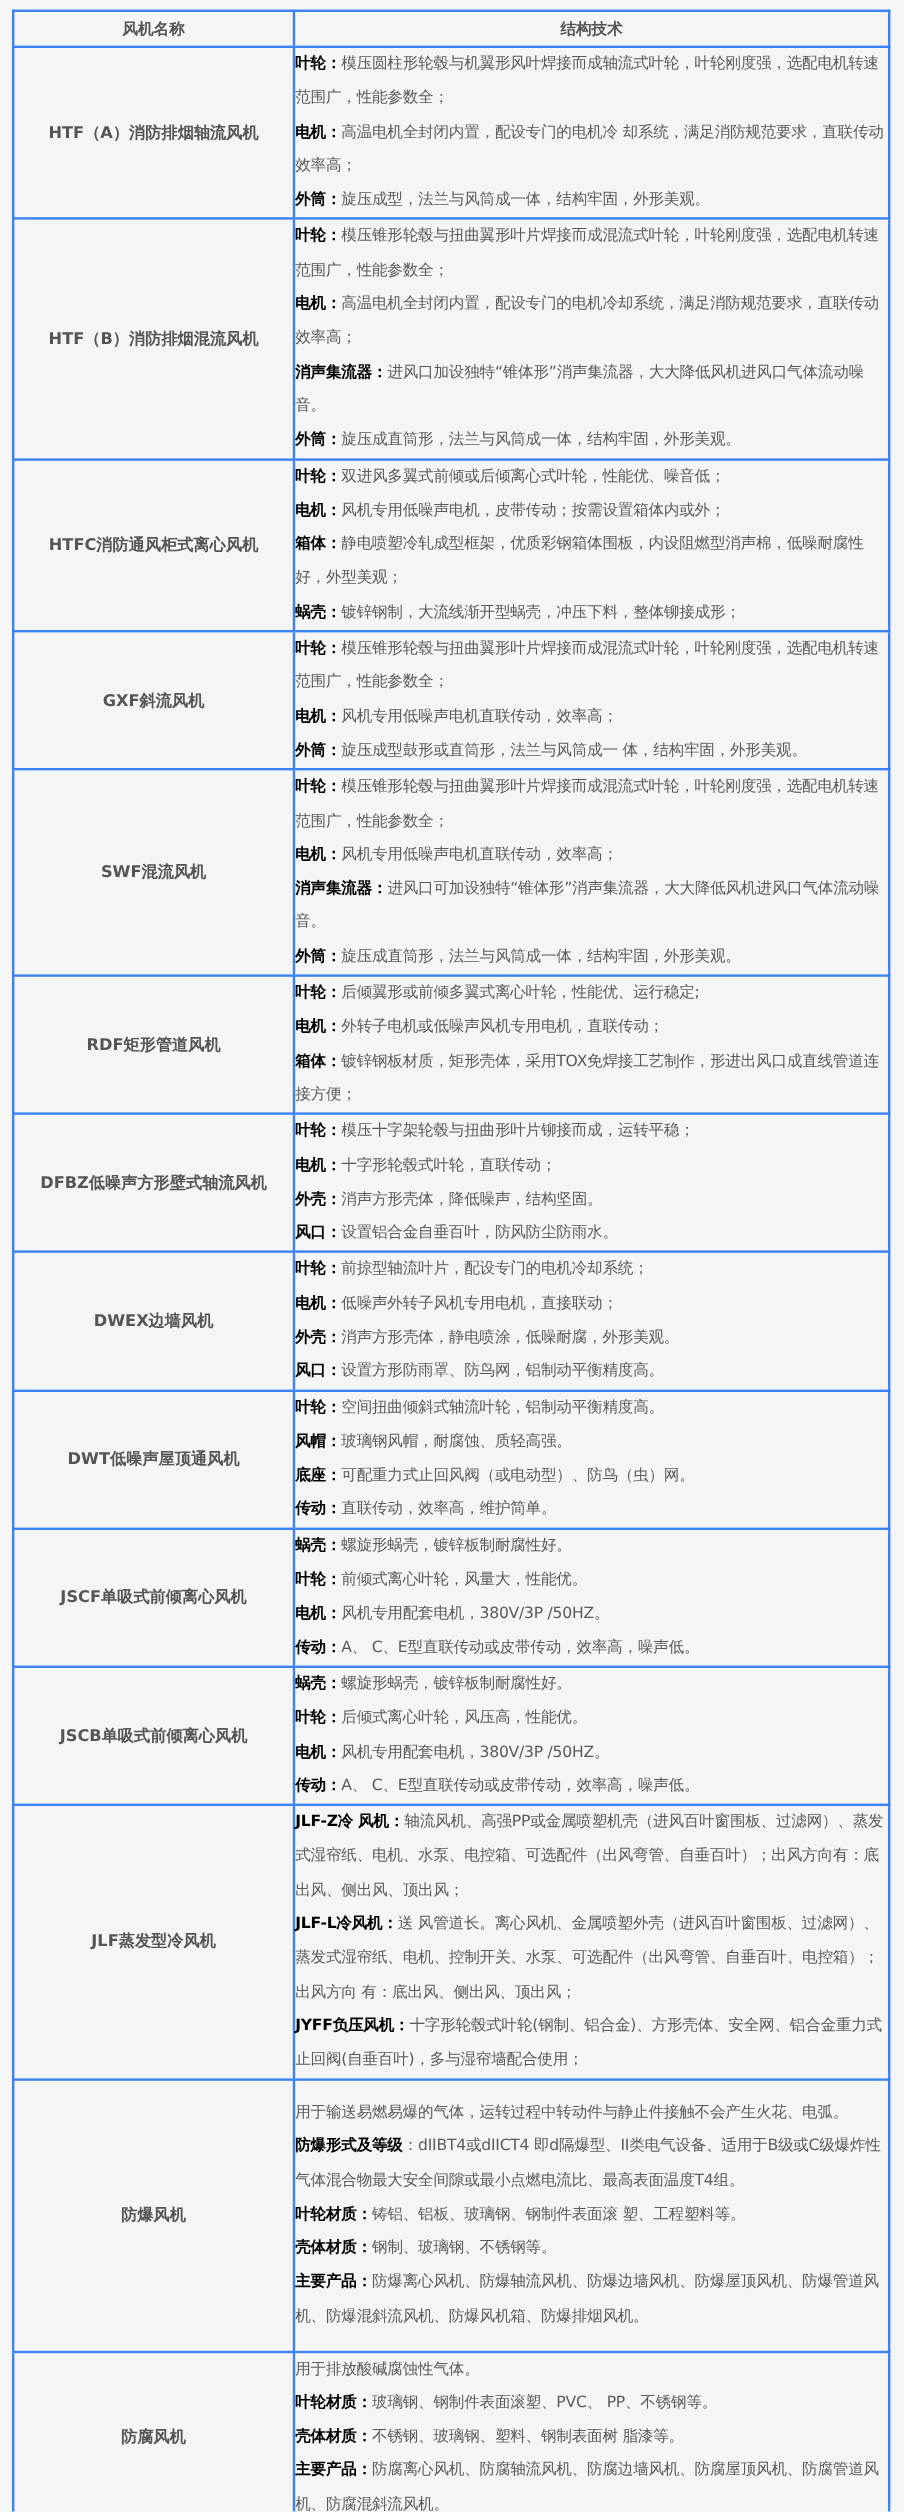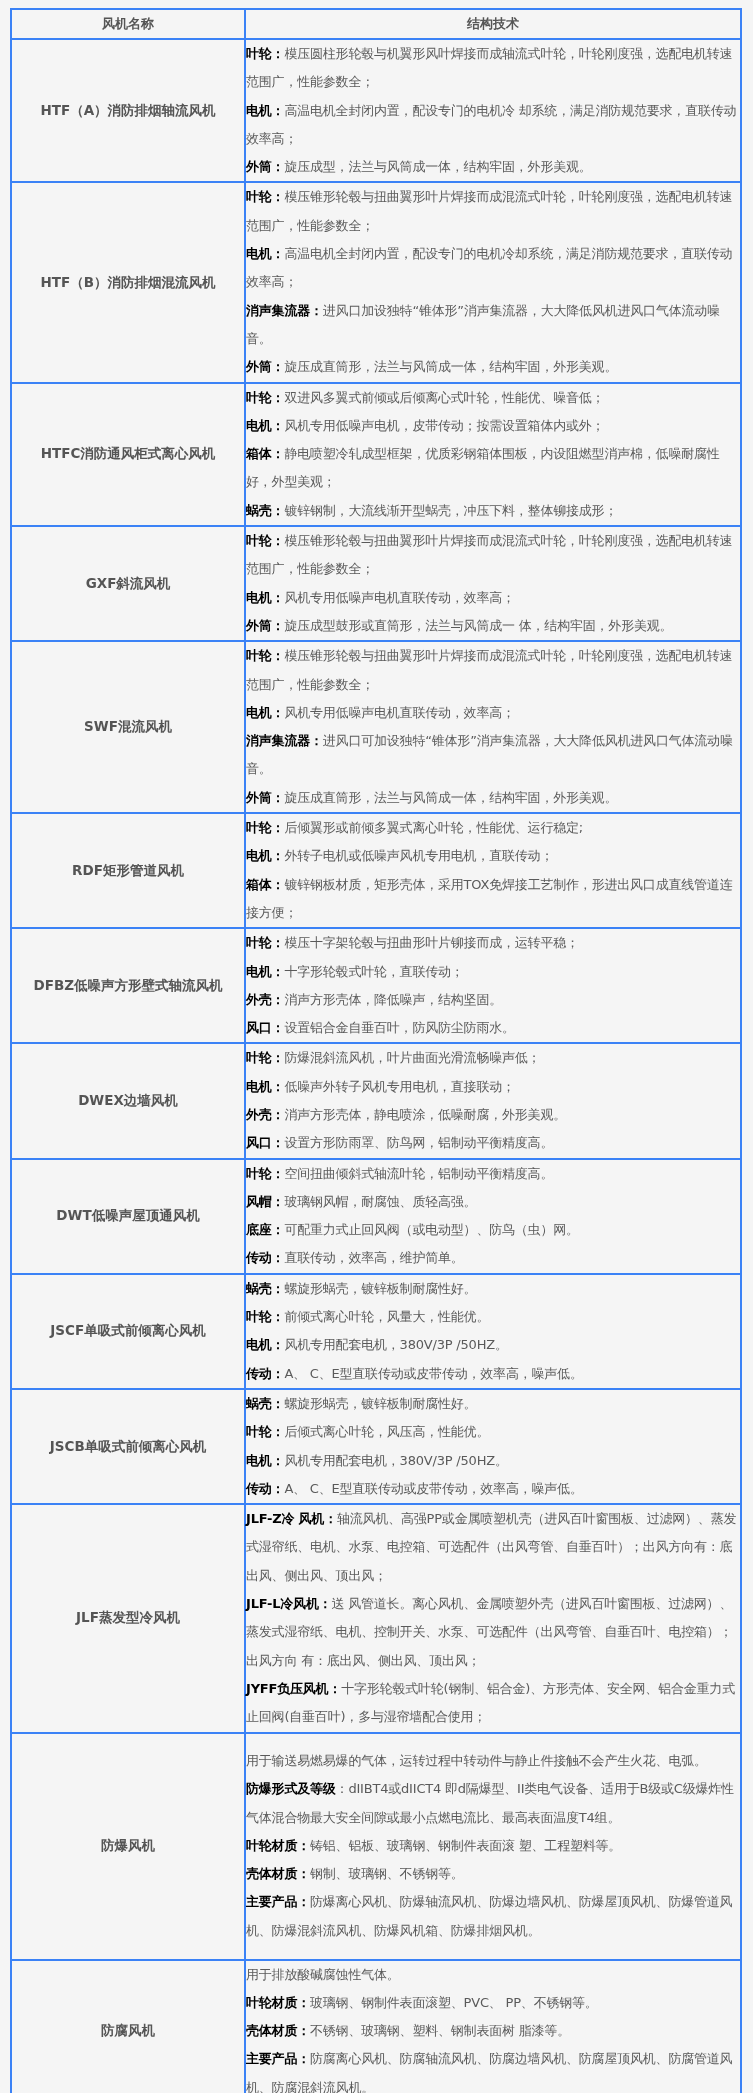--- a/index.html
+++ b/index.html
@@ -132,21 +132,21 @@
         <td class="desc">
           <span class="line"><span class="lbl">叶轮：</span><span>模压十字架轮毂与扭曲形叶片铆接而成，运转平稳；</span></span>
           <span class="line"><span class="lbl">电机：</span><span>十字形轮毂式叶轮，直联传动；</span></span>
           <span class="line"><span class="lbl">外壳：</span><span>消声方形壳体，降低噪声，结构坚固。</span></span>
           <span class="line"><span class="lbl">风口：</span><span>设置铝合金自垂百叶，防风防尘防雨水。</span></span>
         </td>
       </tr>
       <tr style="height: 114px;">
         <td class="name">DWEX边墙风机</td>
         <td class="desc">
-          <span class="line"><span class="lbl">叶轮：</span><span>防爆混斜流风机，叶片曲面光滑流畅噪声低；</span></span>
+          <span class="line"><span class="lbl">叶轮：</span><span>前掠型轴流叶片，配设专门的电机冷却系统；</span></span>
           <span class="line"><span class="lbl">电机：</span><span>低噪声外转子风机专用电机，直接联动；</span></span>
           <span class="line"><span class="lbl">外壳：</span><span>消声方形壳体，静电喷涂，低噪耐腐，外形美观。</span></span>
           <span class="line"><span class="lbl">风口：</span><span>设置方形防雨罩、防鸟网，铝制动平衡精度高。</span></span>
         </td>
       </tr>
       <tr style="height: 114px;">
         <td class="name">DWT低噪声屋顶通风机</td>
         <td class="desc">
           <span class="line"><span class="lbl">叶轮：</span><span>空间扭曲倾斜式轴流叶轮，铝制动平衡精度高。</span></span>
           <span class="line"><span class="lbl">风帽：</span><span>玻璃钢风帽，耐腐蚀、质轻高强。</span></span>

